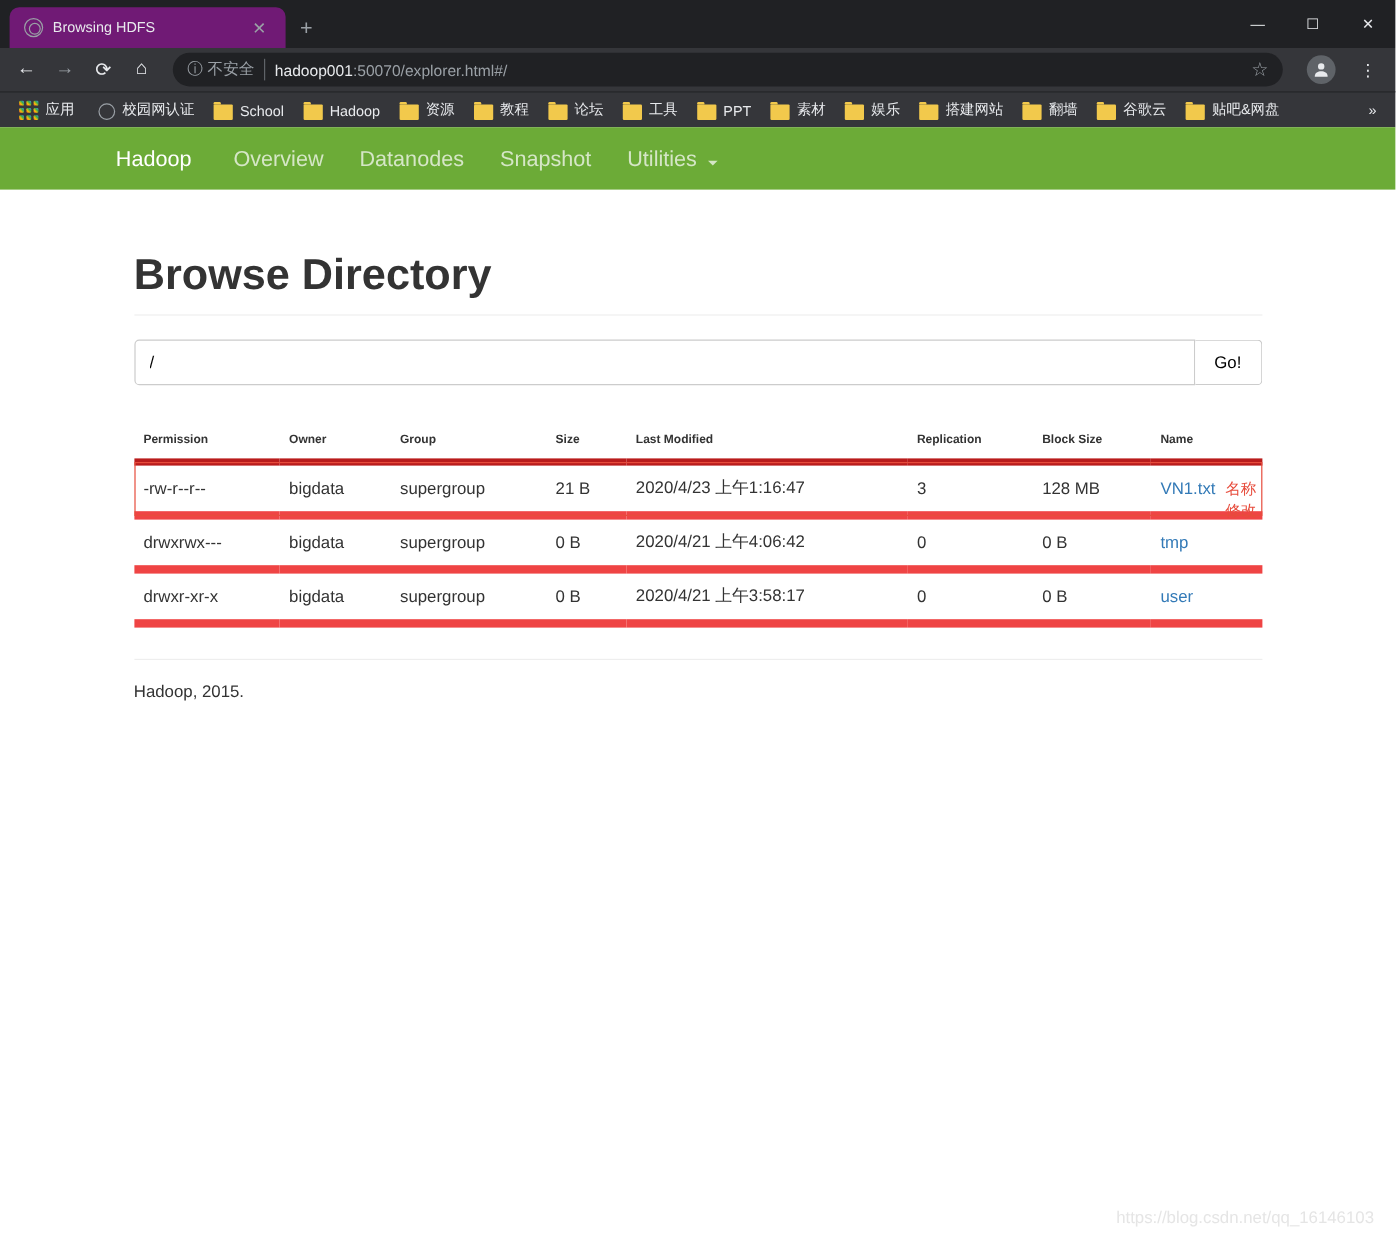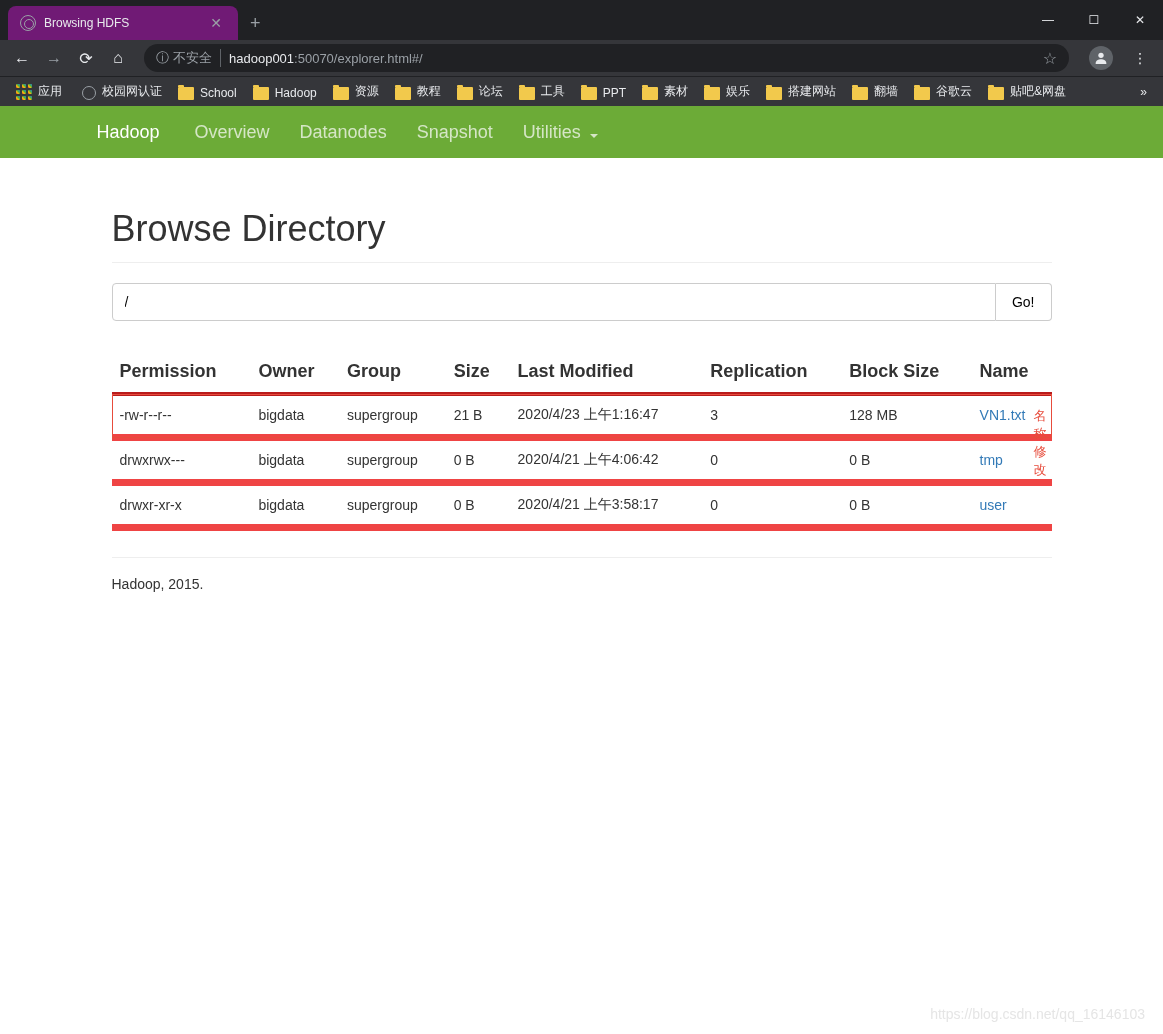--- a/index.html
+++ b/index.html
@@ -30,26 +30,26 @@
 .apps-icon{width:16px;height:16px;display:grid;grid-template-columns:repeat(3,4px);grid-template-rows:repeat(3,4px);gap:2px}
 .apps-icon span{background:linear-gradient(45deg,#ea4335,#fbbc04,#34a853,#4285f4);border-radius:1px}
 .bm-globe{width:14px;height:14px;border:1px solid #9aa0a6;border-radius:50%;position:relative;flex-shrink:0}
 .bm-more{margin-left:auto;color:#e8eaed;cursor:pointer;padding:0 8px}
 .navbar{background:#6cab37;height:52px;display:flex;align-items:center;padding:0 20px}
 .nav-inner{width:970px;margin:0 auto;display:flex;align-items:center}
 .brand{color:#fff;font-size:18px;margin-right:20px}
 .navitem{color:#d5e6c6;padding:16px 15px;font-size:18px;cursor:pointer;text-decoration:none}
 .caret{display:inline-block;margin-left:4px;width:0;height:0;border-left:4px solid transparent;border-right:4px solid transparent;border-top:4px solid #d5e6c6}
 .container{width:970px;margin:0 auto;padding:20px 15px}
-.page-title{font-size:36px;font-weight:400;color:#333;margin:30px 0 20px;padding-bottom:12px;border-bottom:1px solid #eee}
+.page-title{font-size:36px;font-weight:700;color:#333;margin:30px 0 20px;padding-bottom:12px;border-bottom:1px solid #eee}
 .input-group{display:flex;margin:20px 0 30px}
 .path-input{flex:1;border:1px solid #ccc;border-radius:4px 0 0 4px;padding:8px 12px;font-size:14px;height:38px;outline:none}
 .go-btn{border:1px solid #ccc;border-left:0;background:#fff;padding:8px 16px;border-radius:0 4px 4px 0;font-size:14px;cursor:pointer;height:38px}
 table{width:100%;border-collapse:collapse}
-th{text-align:left;padding:10px 8px;border-bottom:4px solid #b91c1c;font-weight:600;font-size:18px}
+th{text-align:left;padding:10px 8px;border-bottom:6px solid #b91c1c;font-weight:600;font-size:10px}
 td{padding:10px 8px;border-bottom:7px solid #ef4444;font-size:14px}
 .row-hl{outline:1px solid #e74c3c;outline-offset:-1px}
 .file-link{color:#337ab7;text-decoration:none;cursor:pointer}
 .annotation{color:#e74c3c;font-size:13px;position:absolute;margin-left:8px}
 .footer{margin-top:26px;padding-top:18px;border-top:1px solid #eee;font-size:14px;color:#333}
 .watermark{position:fixed;bottom:12px;right:18px;color:#e5e5e5;font-size:14px;pointer-events:none}
 .name-cell{position:relative}
 </style>
 </head>
 <body>

